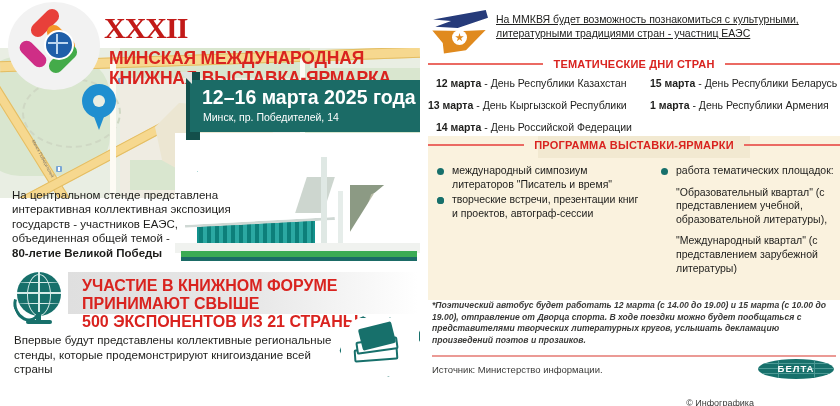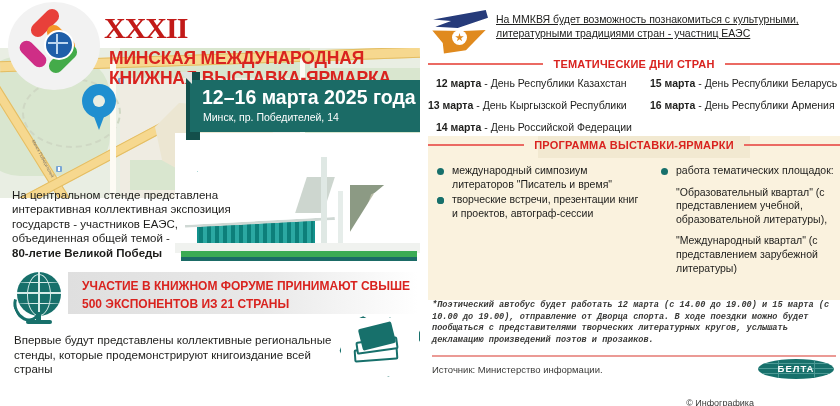--- a/index.html
+++ b/index.html
@@ -94,21 +94,21 @@
   .gi-m3{position:absolute;left:3px;top:31px;width:44px;height:1.4px;background:#d7ece9;border-radius:50%;}
   .gi-v1{position:absolute;left:24px;top:0;width:1.6px;height:44px;background:#d7ece9;}
   .gi-v2{position:absolute;left:13px;top:2px;width:22px;height:40px;border:1.4px solid #d7ece9;border-radius:50%;background:none;}
   .gi-stand{position:absolute;left:22px;top:40px;width:5px;height:10px;background:#17706b;}
   .gi-foot{position:absolute;left:12px;top:48px;width:26px;height:4px;background:#17706b;border-radius:2px;}
   .gi-arc{position:absolute;left:0;top:18px;width:20px;height:26px;border:3px solid #17706b;
     border-radius:50%;border-top-color:transparent;border-right-color:transparent;transform:rotate(-25deg);}
 
   .strip{position:absolute;left:68px;top:272px;width:350px;height:42px;
     background:linear-gradient(90deg,#dfdfdf 0%,#e8e8e8 55%,#ffffff 100%);}
-  .strip p{margin:0;font-size:12px;font-weight:bold;color:#d9231f;line-height:18px;}
+  .strip p{margin:0;font-size:16px;font-weight:bold;color:#d9231f;line-height:18px;}
   .strip-in{position:absolute;left:14px;top:5px;}
 
   
   .note{position:absolute;left:14px;top:333px;width:330px;font-size:11.5px;line-height:14.6px;color:#1d1d1b;}
 
   
   .blr{position:absolute;left:338px;top:315px;width:78px;height:58px;}
   .blr-map{position:absolute;left:0;top:0;width:78px;height:58px;border:3px solid #17706b;
     clip-path:polygon(16% 10%,30% 2%,44% 12%,62% 4%,76% 14%,92% 12%,100% 34%,92% 52%,96% 74%,78% 88%,60% 96%,42% 88%,24% 94%,10% 78%,2% 56%,8% 34%);
     background:#ffffff;}
@@ -141,21 +141,21 @@
   .prog-panel{position:absolute;left:4px;top:136px;width:412px;height:164px;background:#faf2de;}
   .prog-head-band{position:absolute;left:110px;top:0;width:212px;height:22px;background:#f2e9d1;}
   .prog-head{position:absolute;left:0;top:3px;width:412px;display:flex;align-items:center;}
 
   .bullets{position:absolute;font-size:10.5px;line-height:13.6px;color:#1d1d1b;}
   .bl-item{position:relative;padding-left:16px;margin-bottom:2px;}
   .bl-dot{position:absolute;left:1px;top:4px;width:7px;height:7px;border-radius:50%;background:#17706b;}
   .plain{margin-top:8px;}
 
   .footnote{position:absolute;left:8px;top:300px;width:404px;font-size:8.6px;line-height:11.6px;
-    color:#3a3a38;font-style:italic;font-weight:bold;font-family:Liberation Mono, monospace;}
+    color:#3a3a38;font-style:italic;font-weight:bold;font-family:Liberation Sans, sans-serif;}
 
   .bot-rule{position:absolute;left:8px;top:355px;width:404px;height:2px;background:#eb9a95;}
   .src{position:absolute;left:8px;top:364px;font-size:9.5px;color:#3a3a38;}
   .cr{position:absolute;right:86px;top:364px;font-size:9px;color:#3a3a38;margin-top:34px;}
   .belta{position:absolute;right:6px;top:359px;width:76px;height:20px;border-radius:50%;background:#17706b;
     overflow:hidden;}
   .belta-t{position:absolute;left:0;top:4px;width:76px;text-align:center;font-size:9.5px;font-weight:bold;
     color:#ffffff;letter-spacing:1px;z-index:3;}
   .belta-l{position:absolute;background:#4d9a95;}
 </style>
@@ -301,21 +301,21 @@
       <div class="day-row" style="left:0;top:22px;">
         <b>13 марта</b><span> - День Кыргызской Республики</span>
       </div>
       <div class="day-row" style="left:8px;top:44px;">
         <b>14 марта</b><span> - День Российской Федерации</span>
       </div>
       <div class="day-row" style="left:222px;top:0px;">
         <b>15 марта</b><span> - День Республики Беларусь</span>
       </div>
       <div class="day-row" style="left:222px;top:22px;">
-        <b>16 марта</b><span> - День Республики Армения</span>
+        <b>1 марта</b><span> - День Республики Армения</span>
       </div>
     </div>
 
     <div class="prog-panel">
       <div class="prog-head-band"></div>
       <div class="prog-head">
         <div class="sec-rule"></div>
         <div class="sec-title">ПРОГРАММА ВЫСТАВКИ-ЯРМАРКИ</div>
         <div class="sec-rule"></div>
       </div>

